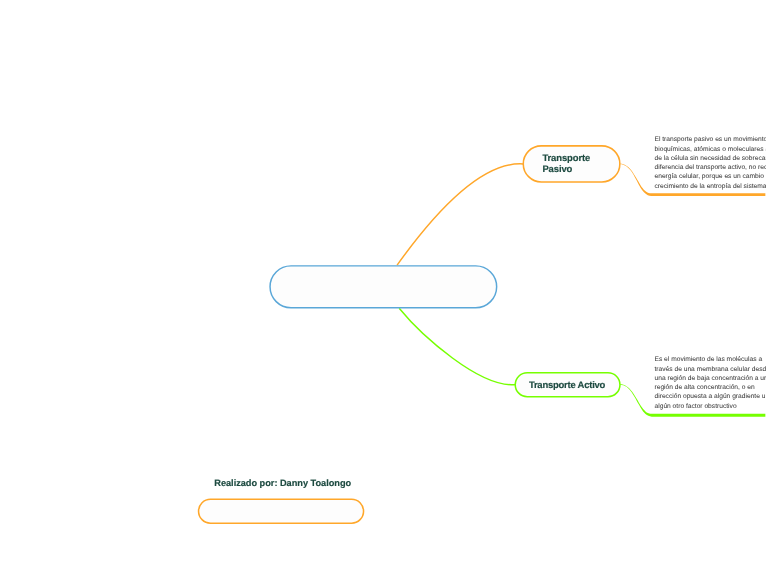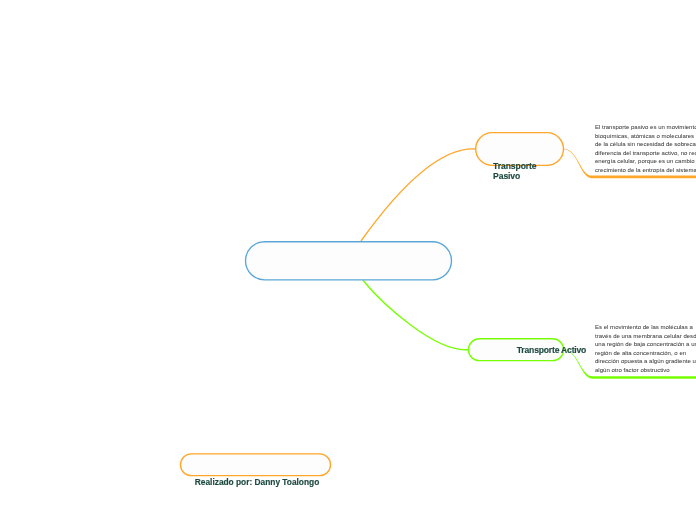--- a/index.html
+++ b/index.html
@@ -26,23 +26,23 @@
     <path d="M 563.5 148.8 565.2 148.9 566.8 149.3 568.3 150.0 569.7 150.8 571.1 151.8 572.3 153.0 573.5 154.3 574.6 155.7 575.6 157.2 576.6 158.8 577.6 160.4 578.6 162.0 579.5 163.7 580.5 165.3 581.4 166.9 582.3 168.4 583.3 169.9 584.3 171.2 585.3 172.4 586.4 173.5 587.5 174.3 588.6 175.0 589.7 175.4 590.8 175.6 592.0 175.6 696.0 175.6 696.0 178.2 592.0 178.2 590.4 177.9 588.9 177.4 587.6 176.7 586.4 175.7 585.2 174.6 584.2 173.4 583.2 172.0 582.3 170.6 581.4 169.0 580.5 167.4 579.7 165.8 578.8 164.1 577.9 162.4 577.0 160.8 576.1 159.1 575.1 157.5 574.1 156.0 573.0 154.6 571.9 153.4 570.7 152.2 569.4 151.2 568.1 150.4 566.7 149.8 565.1 149.4 563.5 149.2 Z" fill="#FFA72A" stroke="none"></path>
     <path d="M 563.5 349.3 565.2 349.4 566.8 349.8 568.4 350.5 569.8 351.3 571.1 352.3 572.4 353.5 573.5 354.8 574.7 356.2 575.8 357.7 576.8 359.3 577.8 360.9 578.8 362.6 579.8 364.2 580.7 365.9 581.7 367.5 582.7 369.0 583.7 370.5 584.7 371.8 585.8 373.0 586.8 374.0 587.9 374.9 589.0 375.5 590.2 376.0 591.3 376.2 592.5 376.2 696.0 376.2 696.0 378.8 592.5 378.8 590.9 378.5 589.4 378.0 588.1 377.2 586.8 376.3 585.7 375.2 584.6 374.0 583.6 372.6 582.7 371.1 581.8 369.6 580.9 368.0 579.9 366.3 579.0 364.7 578.1 363.0 577.2 361.3 576.2 359.7 575.2 358.1 574.2 356.6 573.1 355.2 572.0 353.9 570.8 352.7 569.5 351.7 568.1 350.9 566.7 350.3 565.1 349.9 563.5 349.7 Z" fill="#76FF00" stroke="none"></path>
 
     <rect x="245.5" y="241.7" width="206" height="38.1" rx="19.05" fill="#FDFDFD" stroke="#5AA7D8" stroke-width="1.35"></rect>
     <rect x="475.7" y="132.6" width="87.8" height="32.8" rx="16.4" fill="#FDFDFD" stroke="#FFA72A" stroke-width="1.4"></rect>
     <rect x="468.4" y="338.8" width="95.2" height="21.8" rx="10.9" fill="#FDFDFD" stroke="#76FF00" stroke-width="1.4"></rect>
     <rect x="180.5" y="453.9" width="150" height="21.7" rx="10.85" fill="#FDFDFD" stroke="#FFA72A" stroke-width="1.4"></rect>
   </svg>
 
 
-  <div class="label" style="left:493.1px;top:137.5px;width:48px;font-size:8.6px;letter-spacing:-0.1px;line-height:10.7px;color:#1D4A40;margin-top:23px;">Transporte Pasivo</div>
+  <div class="label" style="left:493.1px;top:137.5px;width:48px;font-size:8.6px;letter-spacing:-0.1px;line-height:10.7px;color:#1D4A40;">Transporte Pasivo</div>
 
-  <div class="label" style="left:480.8px;top:344.6px;font-size:8.6px;letter-spacing:-0.2px;line-height:10.7px;color:#1D4A40;white-space:nowrap;margin-left:36px;">Transporte Activo</div>
+  <div class="label" style="left:480.8px;top:344.6px;font-size:8.6px;letter-spacing:-0.2px;line-height:10.7px;color:#1D4A40;white-space:nowrap;">Transporte Activo</div>
 
-  <div class="label" style="left:194.8px;top:477px;font-size:8.4px;letter-spacing:-0.02px;line-height:10.7px;color:#1D4A40;white-space:nowrap;">Realizado por: Danny Toalongo</div>
+  <div class="label" style="left:194.8px;top:434px;font-size:8.4px;letter-spacing:-0.02px;line-height:10.7px;color:#1D4A40;white-space:nowrap;">Realizado por: Danny Toalongo</div>
 
   <div class="note" style="left:595px;top:123px;width:170px;">El transporte pasivo es un movimiento de sustancias bioquímicas, atómicas o moleculares a través de la membrana de la célula sin necesidad de sobrecarga de energía, a diferencia del transporte activo, no requiere de gasto de energía celular, porque es un cambio natural hacia el crecimiento de la entropía del sistema</div>
 
   <div class="note" style="left:595px;top:323px;width:110px;">Es el movimiento de las moléculas a través de una membrana celular desde una región de baja concentración a una región de alta concentración, o en dirección opuesta a algún gradiente u algún otro factor obstructivo</div>
 
 </div>
 
 </body></html>

